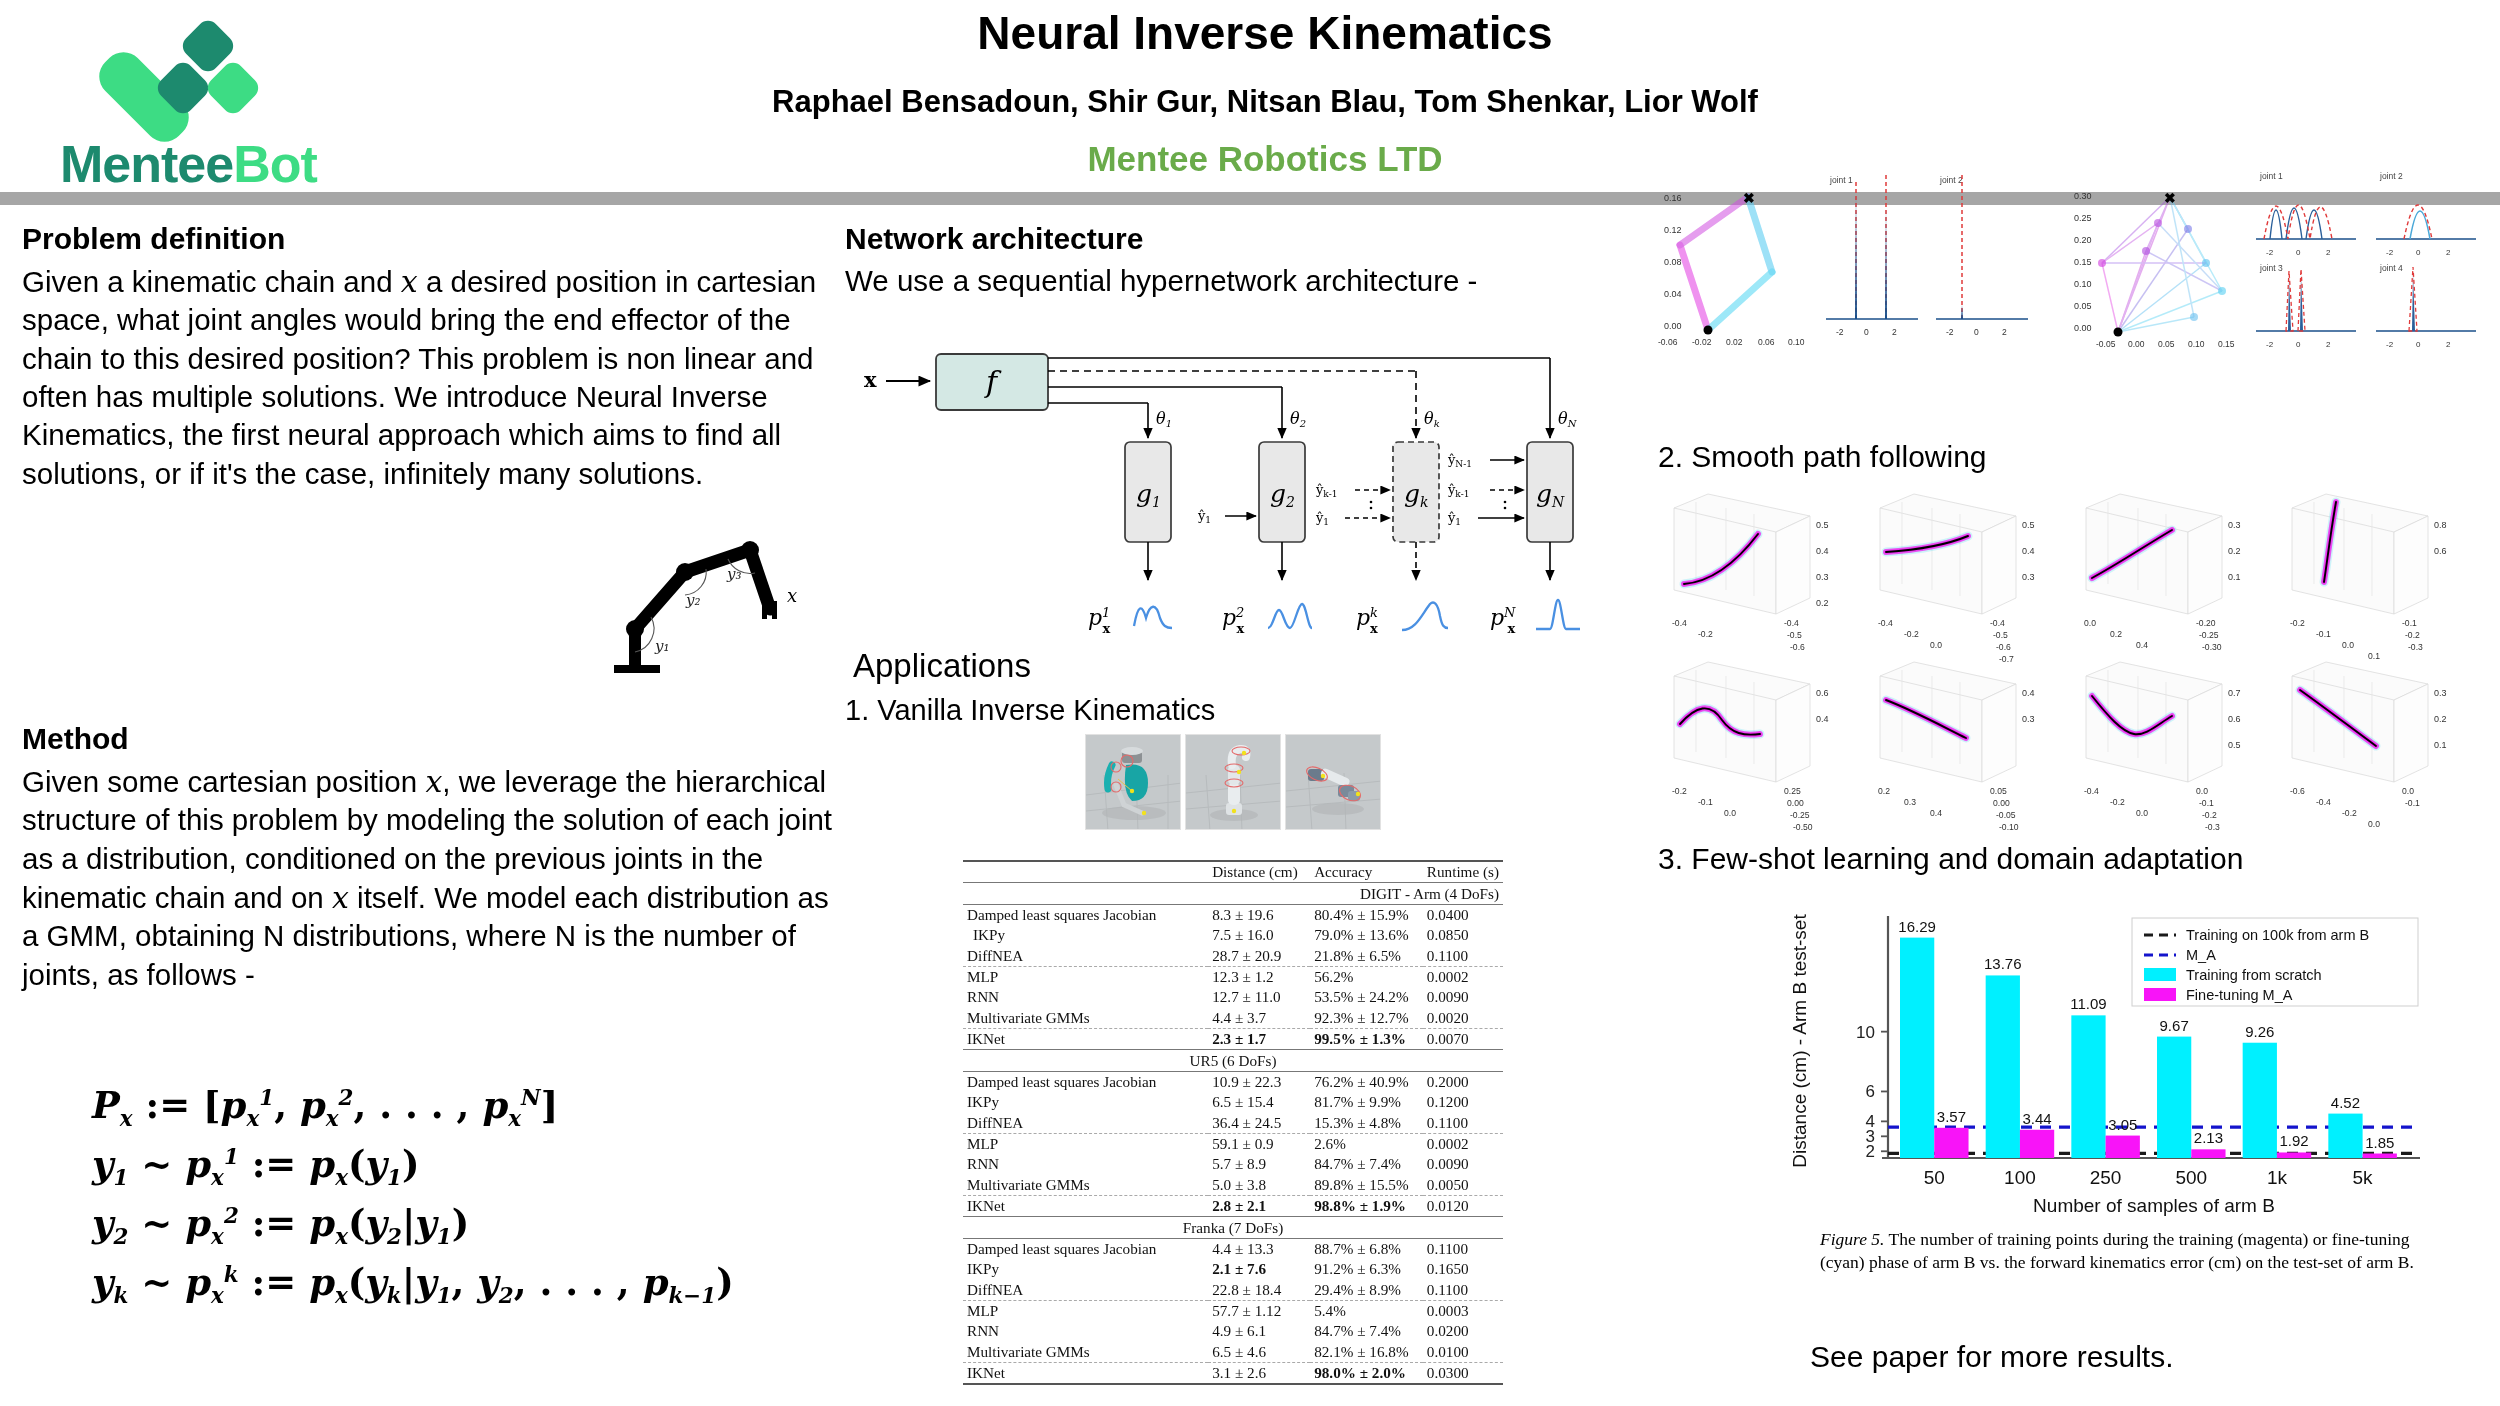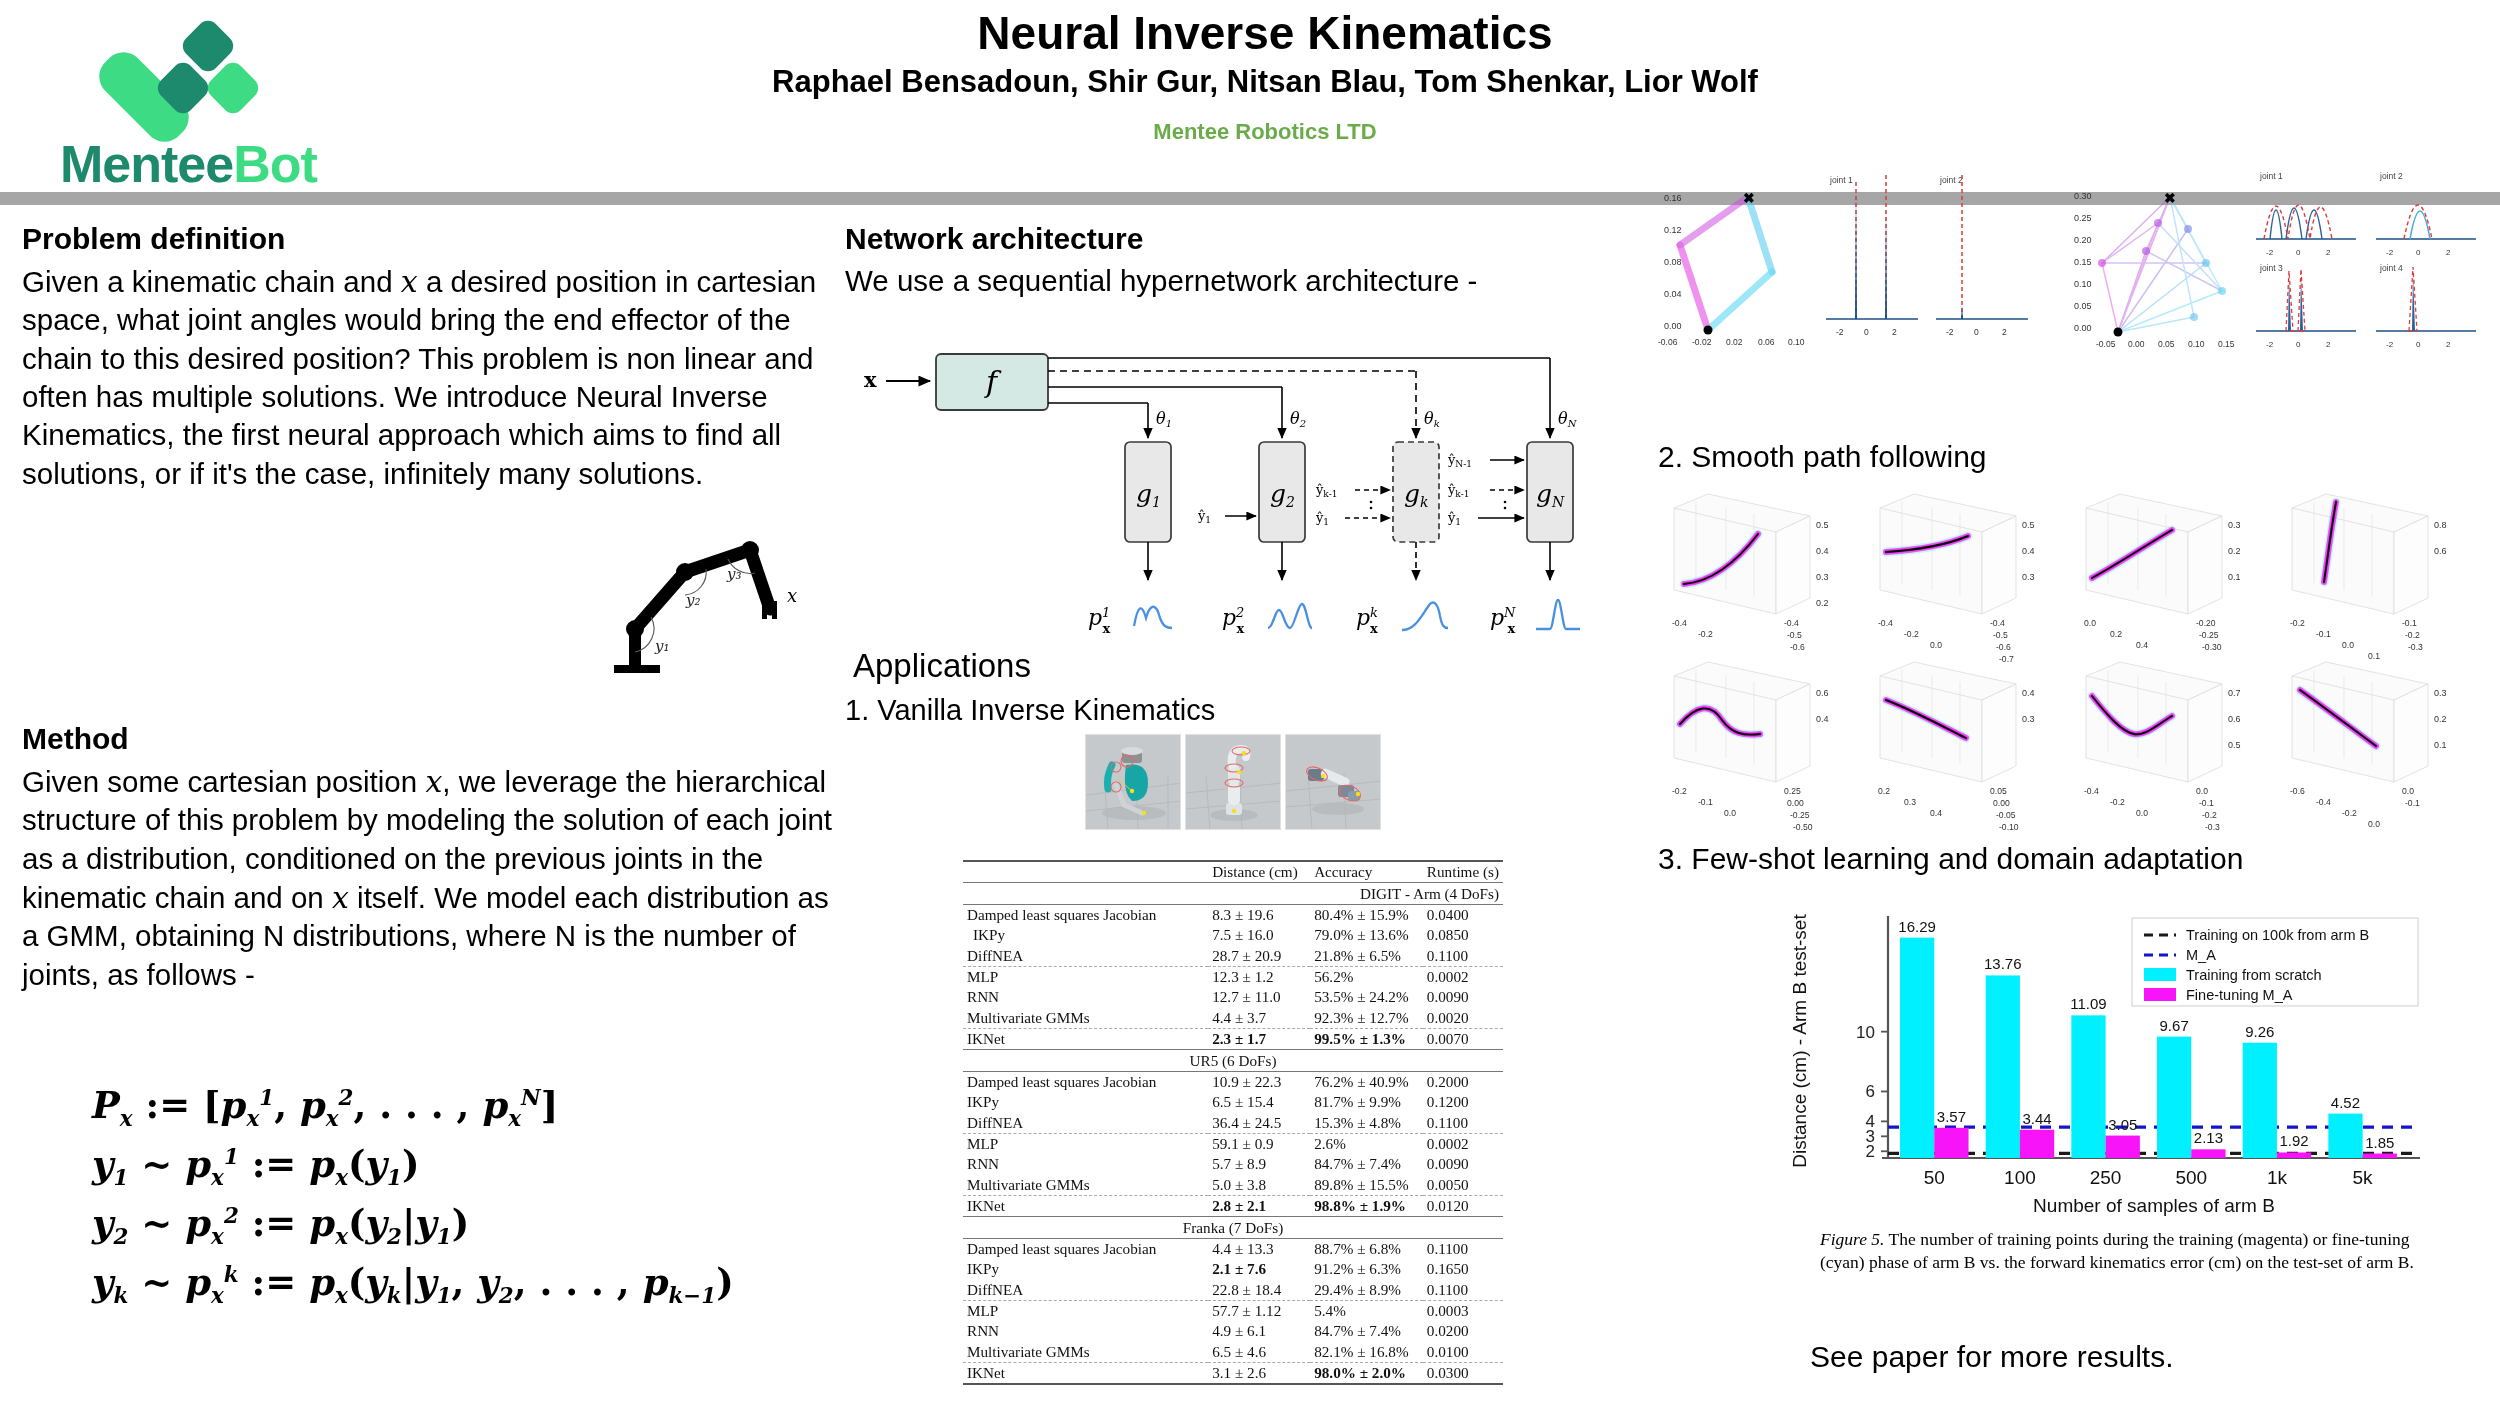--- a/index.html
+++ b/index.html
@@ -18,22 +18,22 @@
 
   #logo-block { position:absolute; left:60px; top:12px; width:300px; height:185px; }
   #logo-mark { position:absolute; left:55px; top:5px; width:170px; height:120px; }
   #logo-word { position:absolute; left:0px; top:122px; font-size:52px; font-weight:bold;
                letter-spacing:-1px; white-space:nowrap; }
   .lw-a { color:#1d8a6e; }
   .lw-b { color:#3ddc84; }
 
   #title-block { position:absolute; left:640px; top:8px; width:1250px; text-align:center; }
   #poster-title { font-size:46px; font-weight:bold; line-height:1.12; }
-  #poster-authors { font-size:31px; font-weight:bold; margin-top:4px; line-height:1.15; }
-  #poster-affil { font-size:22px; font-weight:bold; color:#6aab4a; margin-top:20px; }
+  #poster-authors { font-size:31px; font-weight:bold; margin-top:24px; line-height:1.15; }
+  #poster-affil { font-size:35px; font-weight:bold; color:#6aab4a; margin-top:20px; }
 
   #header-rule { position:absolute; left:0; top:192px; width:2500px; height:13px; background:#a6a6a6; }
 
   
   #col-left   { position:absolute; left:22px;   top:222px; width:820px;  height:1180px; }
   #col-mid    { position:absolute; left:845px;  top:222px; width:790px;  height:1184px; }
   #col-right  { position:absolute; left:1650px; top:222px; width:845px;  height:1184px; }
 
   .sec-head  { font-size:30px; font-weight:bold; margin:0 0 6px 0; }
   .body-text { font-size:29.5px; line-height:1.30; }

